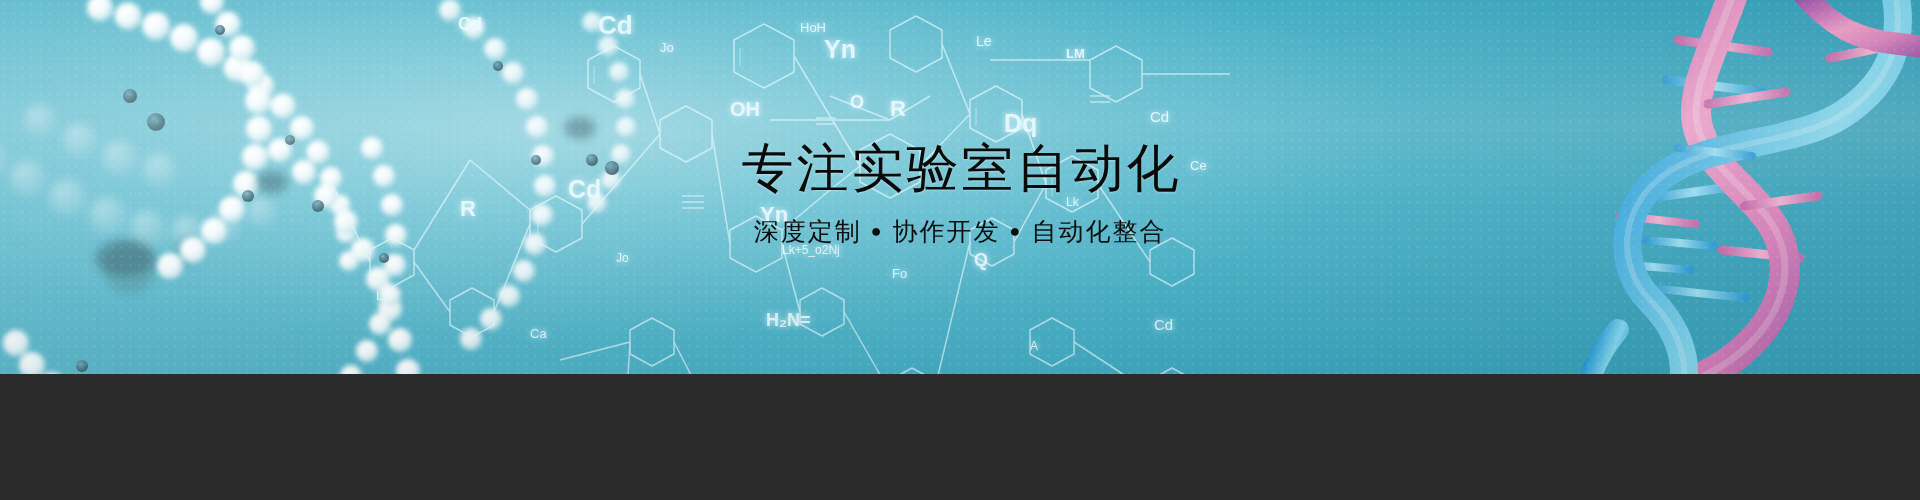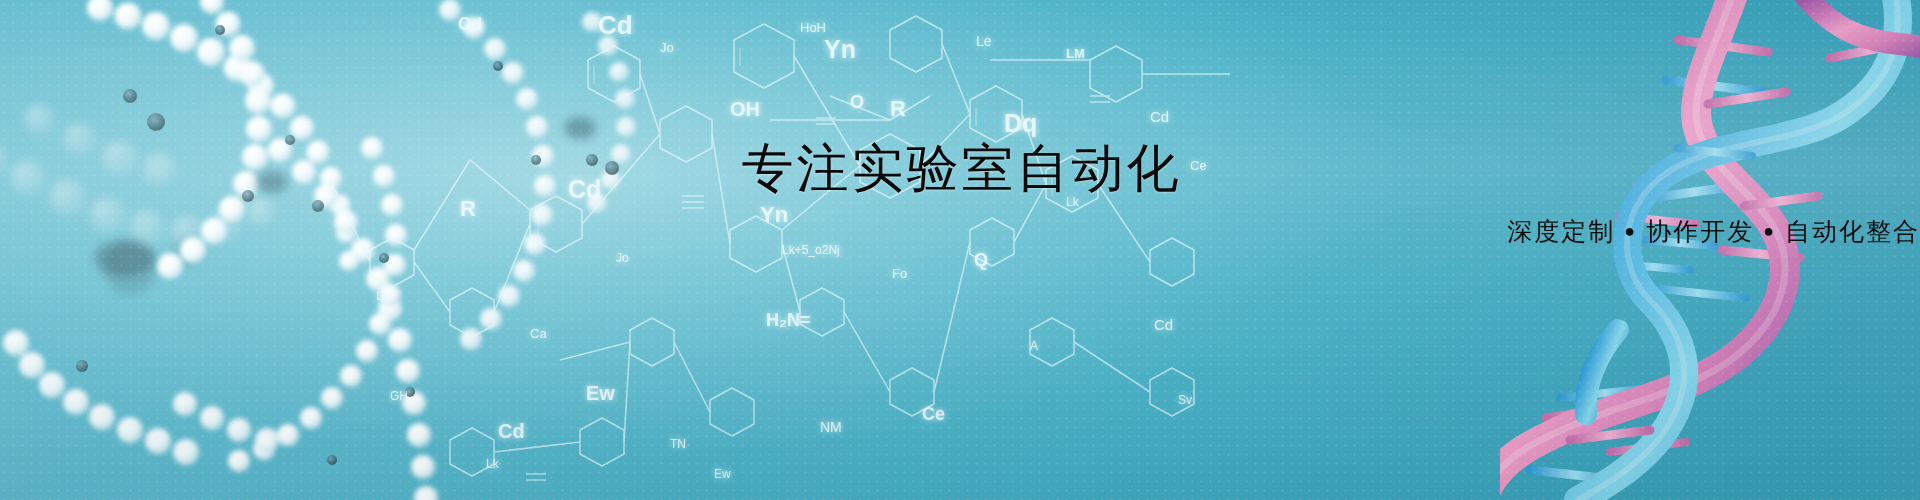--- a/index.html
+++ b/index.html
@@ -3,21 +3,21 @@
 <meta charset="utf-8">
 <style>
   html, body {
     margin: 0;
     padding: 0;
     background: #2b2b2b;
   }
   #banner {
     position: relative;
     width: 1920px;
-    height: 500px;
+    height: 374px;
     overflow: hidden;
     font-family: "Liberation Sans", "DejaVu Sans", sans-serif;
     background: radial-gradient(ellipse 70% 90% at 30% 35%,
                   #8fd2de 0%, #6ec3d4 28%, #47b0c6 62%, #3ba6bf 100%);
   }
   
   .dots {
     position: absolute;
     inset: 0;
     background-image:
@@ -66,21 +66,20 @@
     padding-left: 3px;
     text-shadow: 0 1px 2px rgba(255,255,255,0.35);
   }
   #subtitle {
     margin: 22px 0 0 0;
     font-size: 25px;
     line-height: 1.1;
     font-weight: 400;
     color: #0d0d0d;
     letter-spacing: 2px;
-    text-align: right;
   }
   #subtitle .sep {
     font-size: 18px;
     vertical-align: 3px;
     padding: 0 9px;
   }
 </style>
 </head>
 <body>
 

